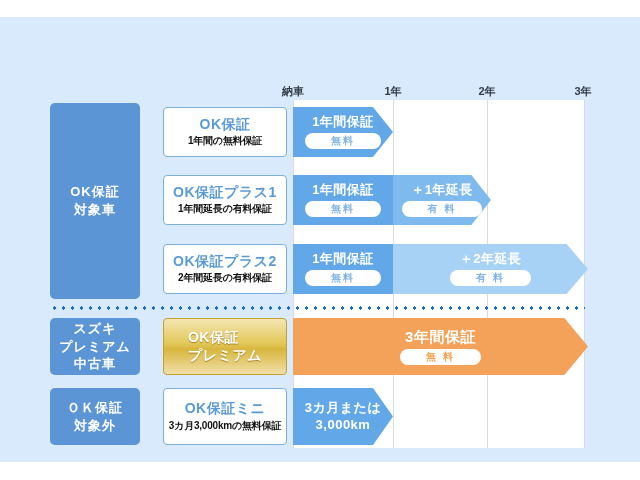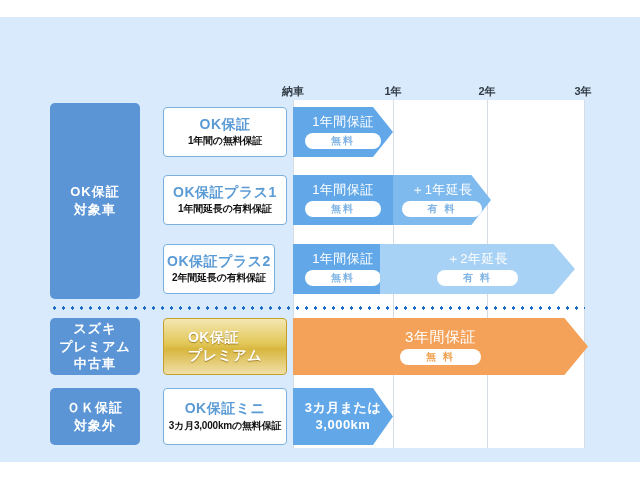--- a/index.html
+++ b/index.html
@@ -69,21 +69,21 @@
     color:#ffffff;font-size:14px;line-height:1.25;
     text-shadow:0 1px 1px rgba(150,110,20,.8);
   }
 
   
   .arrow{
     position:absolute;
     display:flex;flex-direction:column;align-items:center;justify-content:center;
     color:#ffffff;box-sizing:border-box;
   }
-  .arrow .atext{font-size:13px;font-weight:normal;letter-spacing:.5px;line-height:1.15;white-space:nowrap;}
+  .arrow .atext{font-size:13px;font-weight:bold;letter-spacing:.5px;line-height:1.15;white-space:nowrap;}
   .arrow .atext2{font-size:13px;font-weight:bold;letter-spacing:.5px;line-height:1.25;white-space:nowrap;text-align:center;}
   .badge{
     margin-top:4px;background:#ffffff;border-radius:10px;
     padding:1px 26px;font-size:10px;font-weight:bold;letter-spacing:2px;
     line-height:1.4;
   }
   .badge.blue{color:#7fb4e4;}
   .badge.orange{color:#f2a14e;}
 
   .seg-blue{background:#62a8e8;}
@@ -144,29 +144,29 @@
   <div class="arrow seg-blue" style="left:293px;top:175px;width:100px;height:50px;">
     <span class="atext">1年間保証</span>
     <span class="badge blue">無料</span>
   </div>
   <div class="arrow seg-mid" style="left:393px;top:175px;width:98px;height:50px;
        clip-path:polygon(0 0, 80% 0, 100% 50%, 80% 100%, 0 100%);">
     <span class="atext">＋1年延長</span>
     <span class="badge blue">有 料</span>
   </div>
 
-  <div class="plan" style="left:163px;top:244px;width:112px;height:50px;">
+  <div class="plan" style="left:163px;top:244px;width:124px;height:50px;">
     <span class="pname">OK保証プラス2</span>
     <span class="pdesc">2年間延長の有料保証</span>
   </div>
   <div class="arrow seg-blue" style="left:293px;top:244px;width:100px;height:50px;">
     <span class="atext">1年間保証</span>
     <span class="badge blue">無料</span>
   </div>
-  <div class="arrow seg-lightblue" style="left:380px;top:244px;width:195px;height:50px;
+  <div class="arrow seg-lightblue" style="left:393px;top:244px;width:195px;height:50px;
        clip-path:polygon(0 0, 89% 0, 100% 50%, 89% 100%, 0 100%);text-align:right;">
     <span class="atext">＋2年延長</span>
     <span class="badge blue">有 料</span>
   </div>
 
   <div class="divider"></div>
 
   <div class="catbox" style="top:318px;width:90px;height:57px;">
     <span>
       <span>スズキ</span><br>

